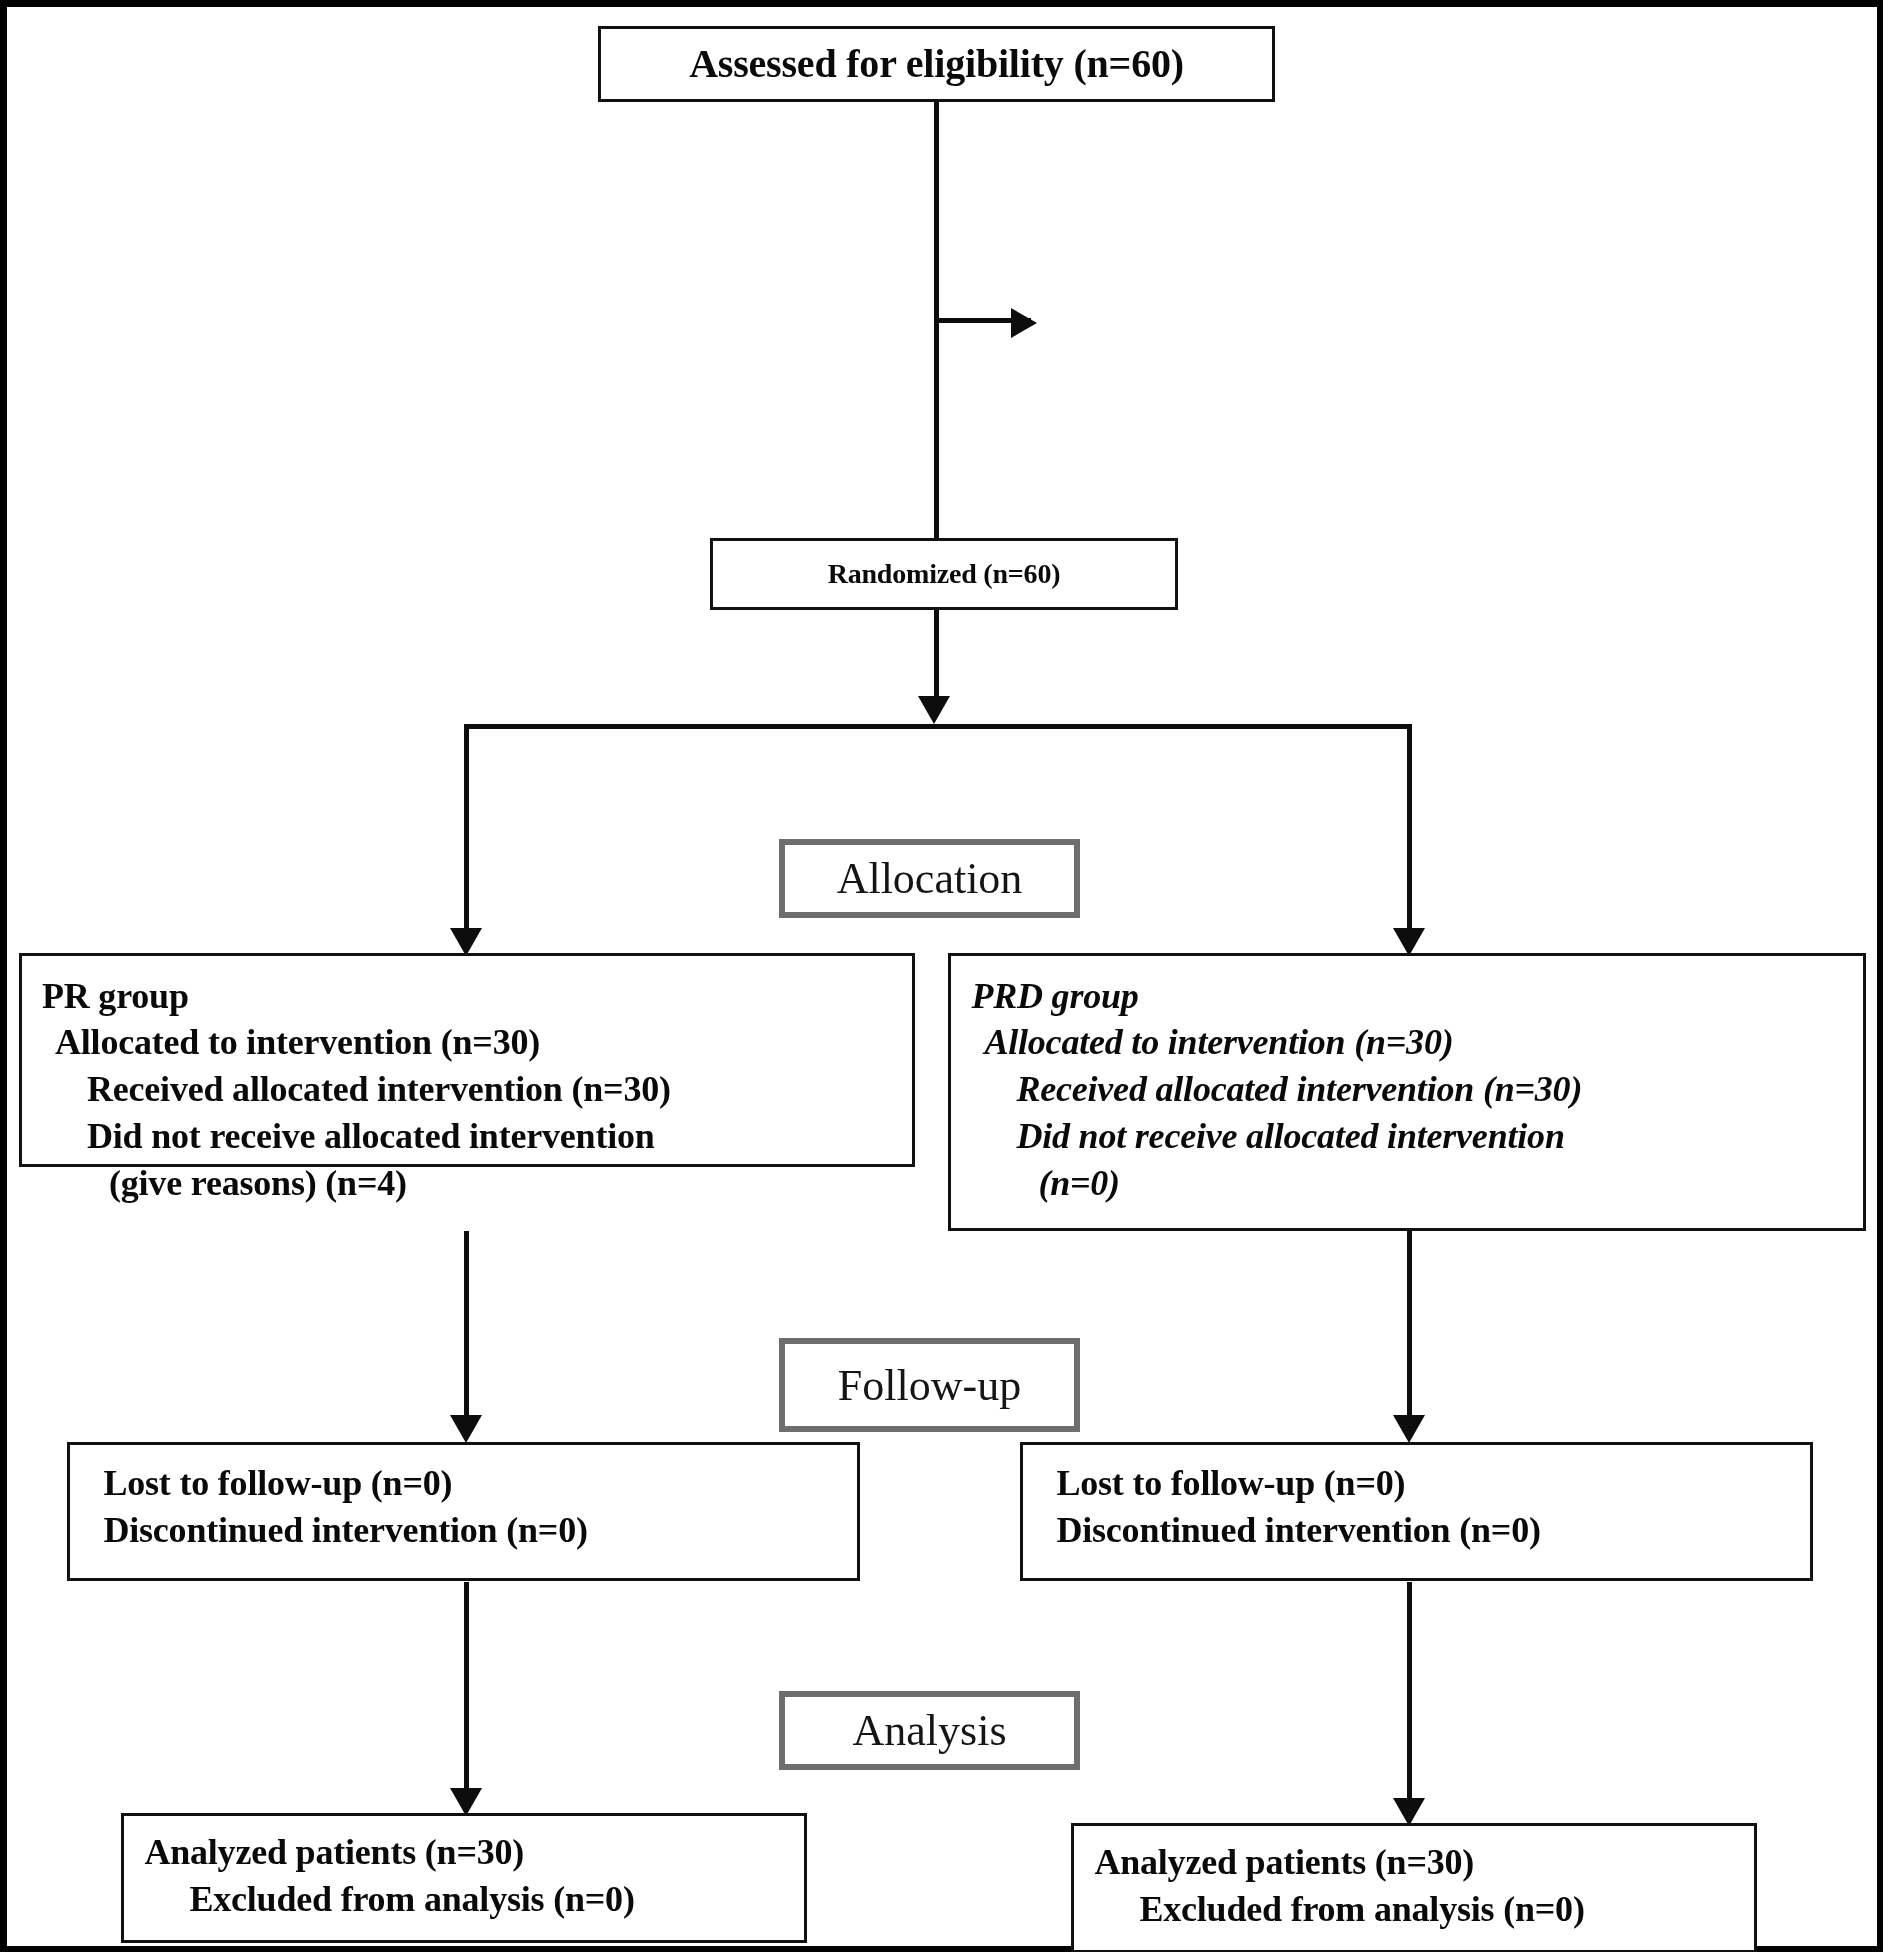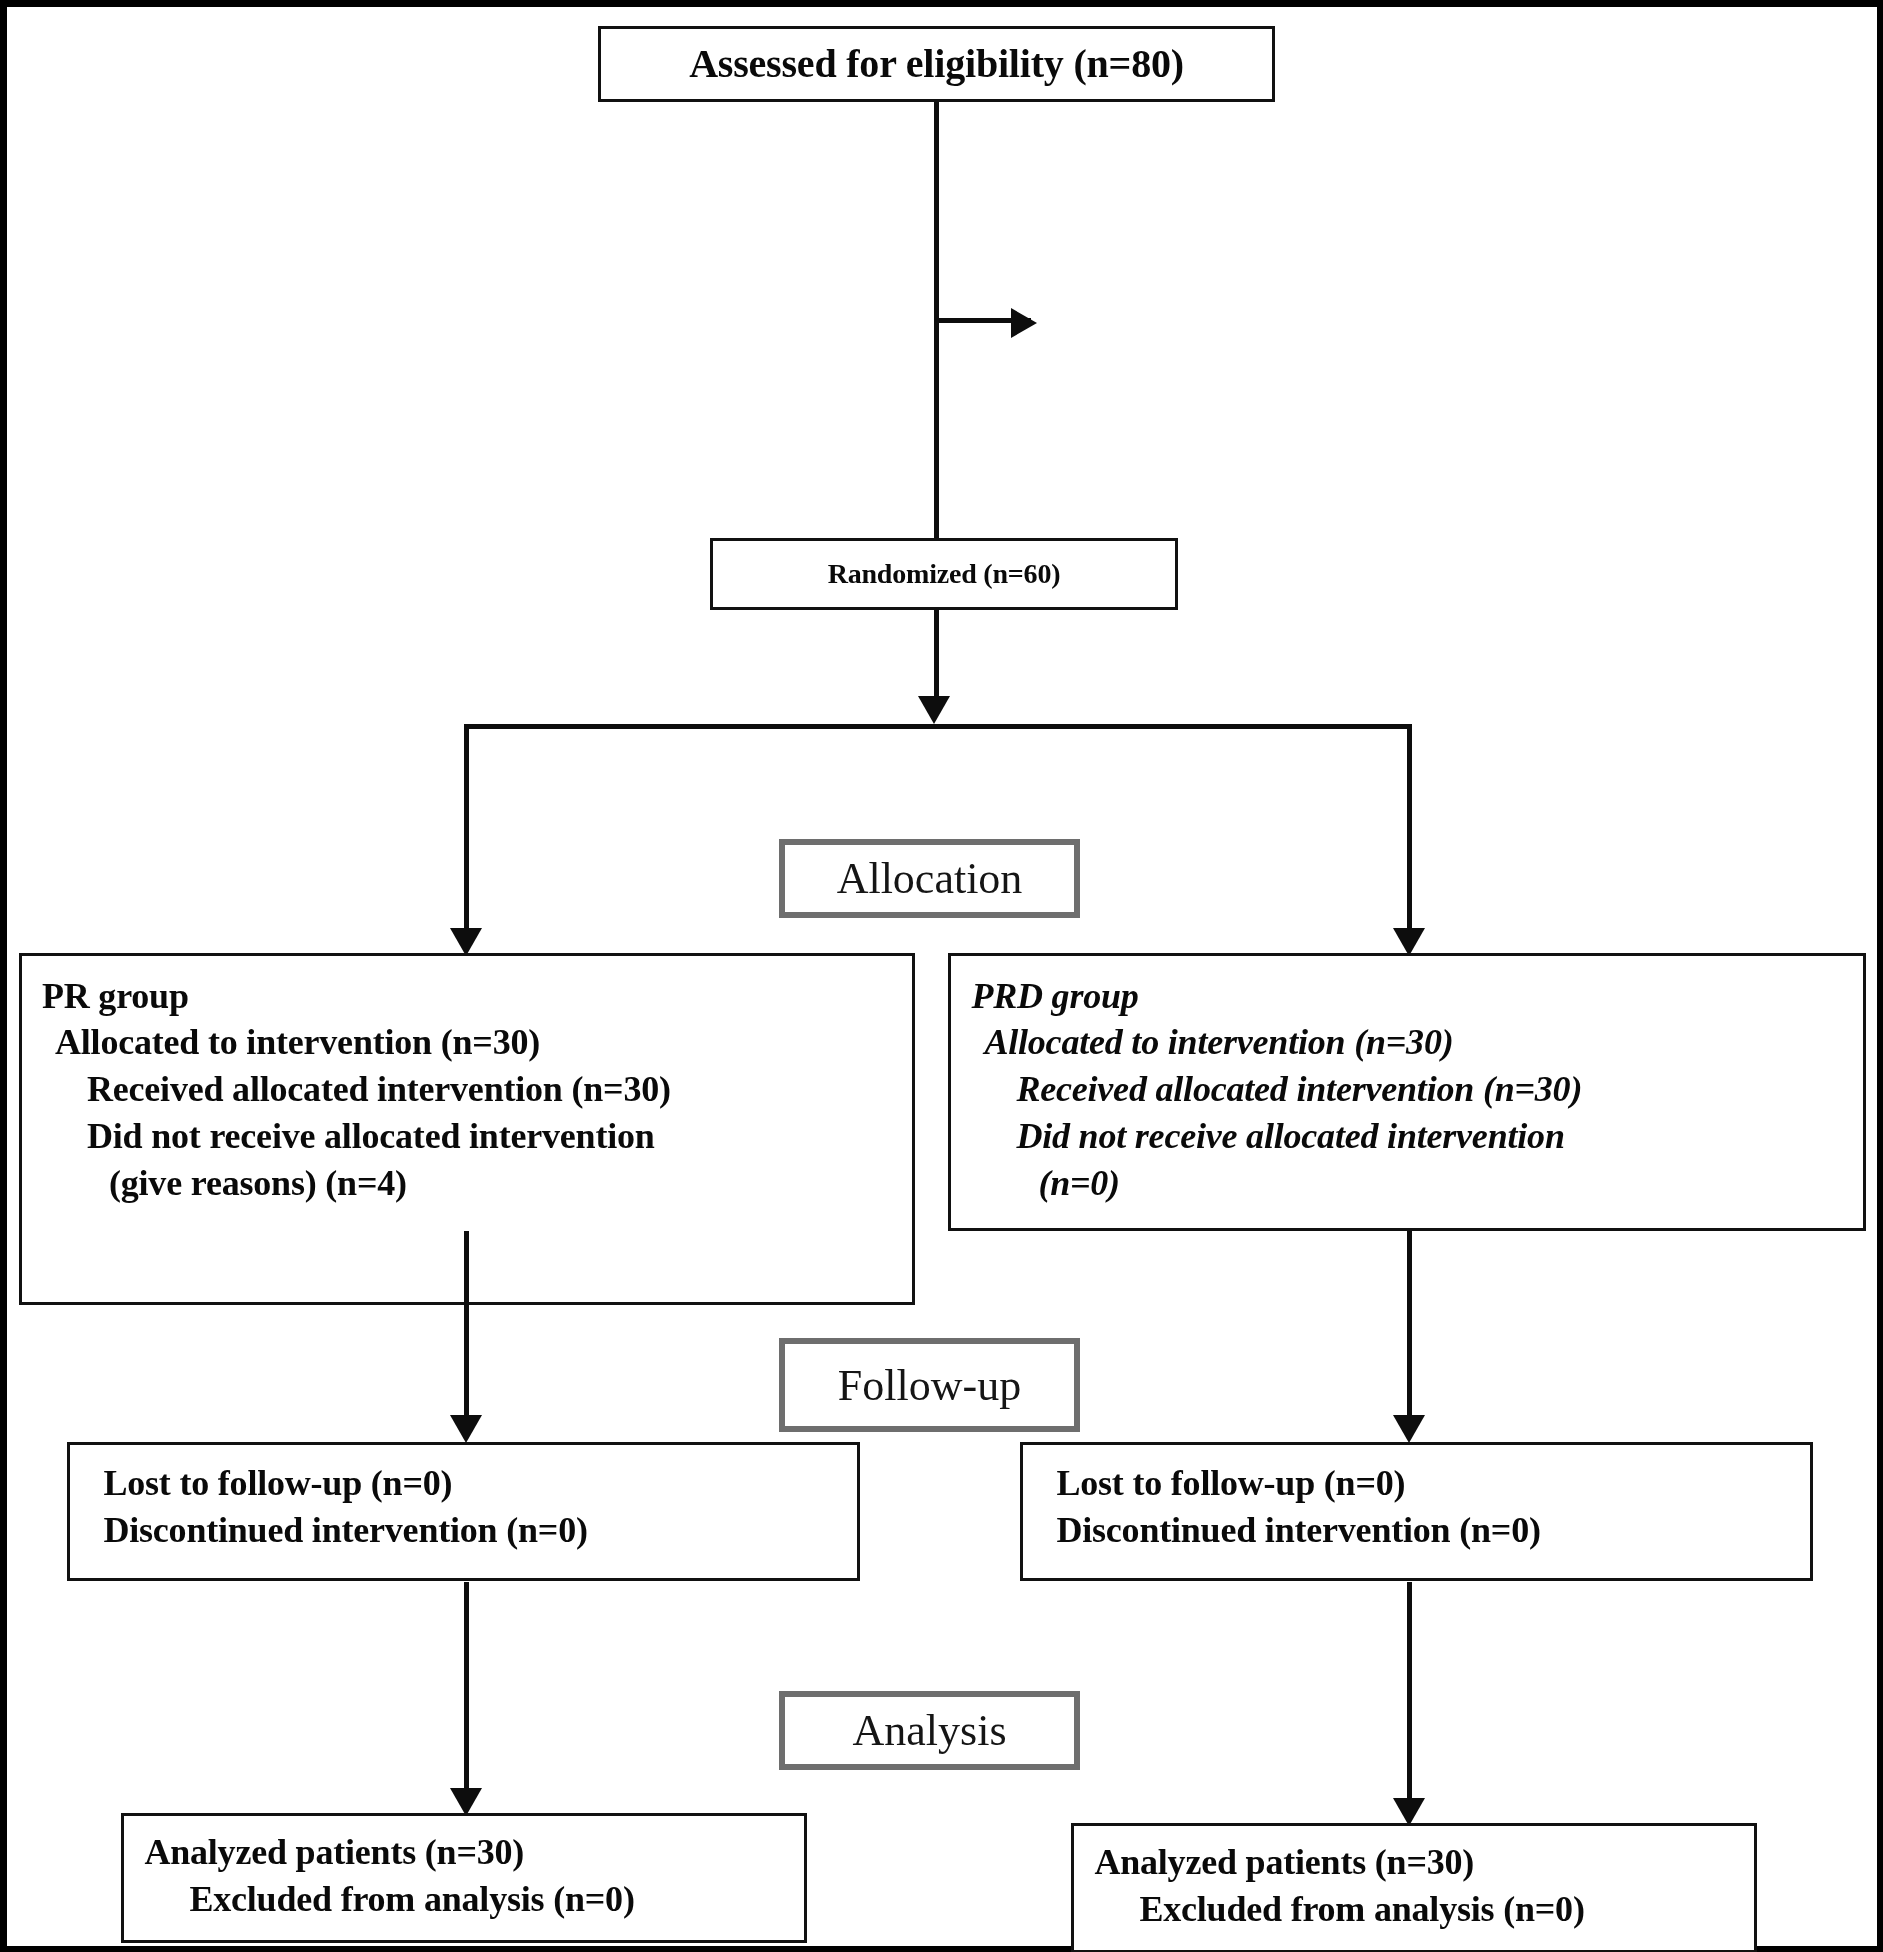--- a/index.html
+++ b/index.html
@@ -105,21 +105,21 @@
   }
 </style>
 </head>
 <body>
 
 <div id="canvas">
 
   <div class="outer-frame"></div>
 
   <div class="box centered" style="left:598px; top:26px; width:677px; height:76px; font-size:40px;">
-    <span class="line">Assessed for eligibility (n=80)</span>
+    <span class="line">Assessed for eligibility (n=60)</span>
   </div>
 
   <div class="vline" style="left:934px; top:102px; height:436px;"></div>
 
   <div class="hline" style="left:934px; top:318px; width:97px;"></div>
   <div class="arrow-right" style="left:1011px; top:308px;"></div>
 
 
   <div class="box centered" style="left:710px; top:538px; width:468px; height:72px; font-size:28px;">
     <span class="line">Randomized (n=60)</span>
@@ -133,21 +133,21 @@
   <div class="vline" style="left:464px; top:724px; height:213px;"></div>
   <div class="arrow-down" style="left:450px; top:928px;"></div>
 
   <div class="vline" style="left:1407px; top:724px; height:213px;"></div>
   <div class="arrow-down" style="left:1393px; top:928px;"></div>
 
   <div class="stage" style="left:779px; top:839px; width:301px; height:79px; font-size:44px;justify-content:center;">
     <span>Allocation</span>
   </div>
 
-  <div class="box content" style="left:18.6px; top:953px; width:896px; height:352px; font-size:36px;">
+  <div class="box content" style="left:18.6px; top:953px; width:896px; height:214px; font-size:36px;">
     <div class="line ind0">PR group</div>
     <div class="line ind1">Allocated to intervention (n=30)</div>
     <div class="line ind2">Received allocated intervention (n=30)</div>
     <div class="line ind2">Did not receive allocated intervention</div>
     <div class="line ind3">(give reasons) (n=4)</div>
   </div>
 
   <div class="box content" style="left:948px; top:953px; width:918px; height:278px; font-size:36px;font-style:italic;">
     <div class="line ind0">PRD group</div>
     <div class="line ind1">Allocated to intervention (n=30)</div>

